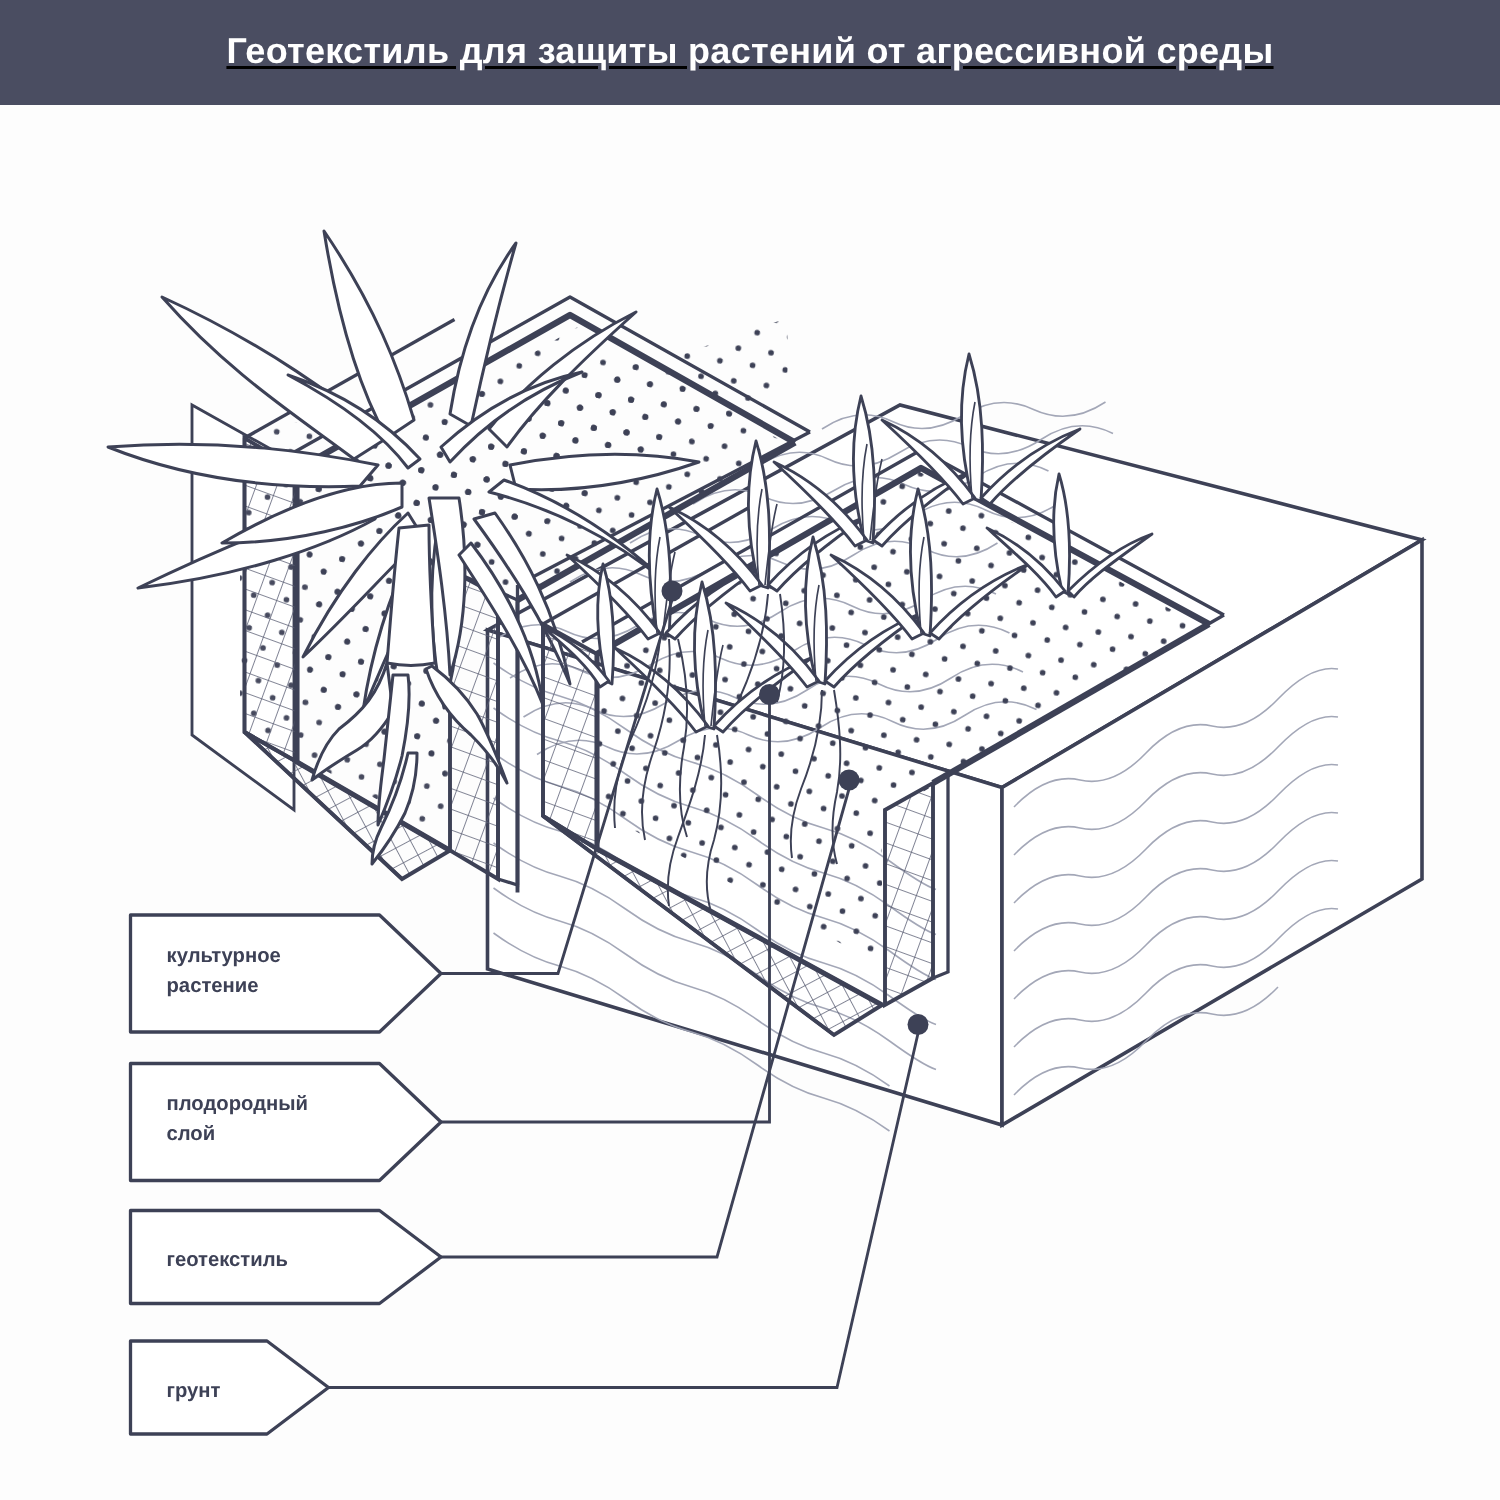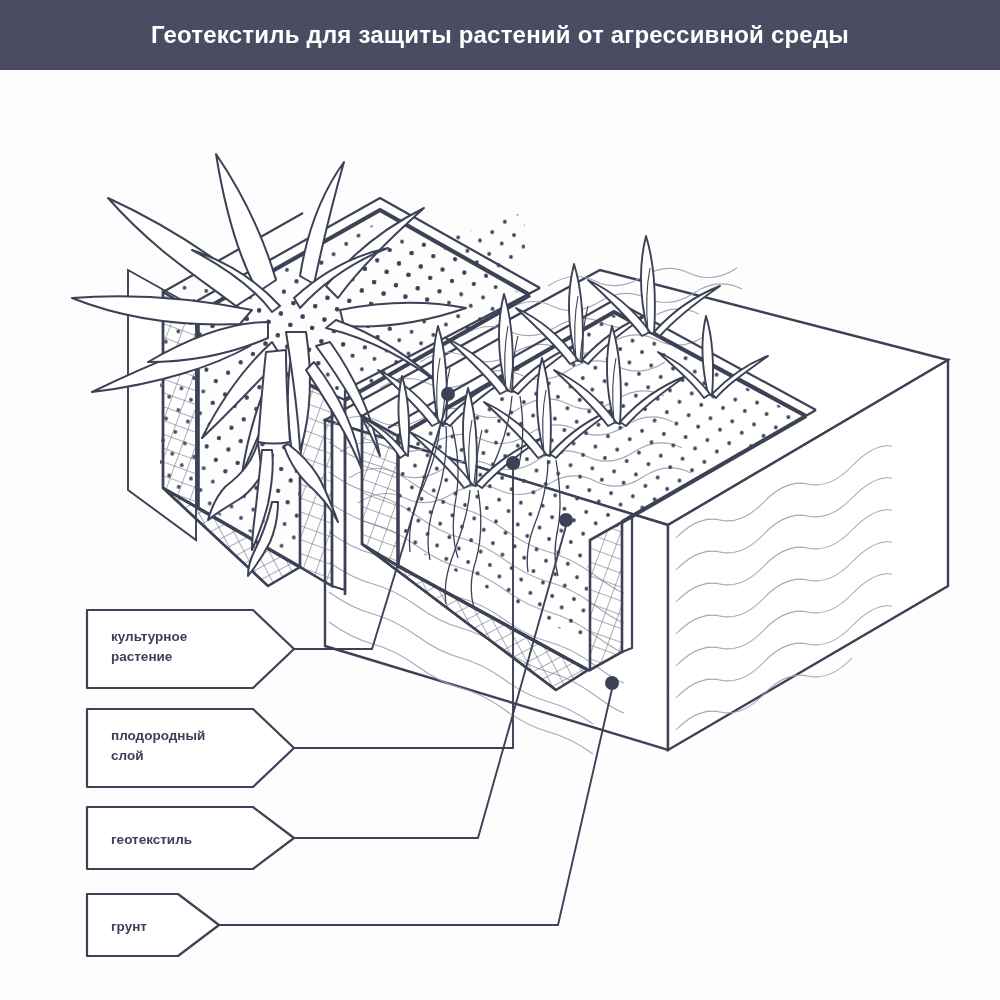--- a/index.html
+++ b/index.html
@@ -1,21 +1,21 @@
 <!DOCTYPE html>
 <html><head>
 <meta charset="utf-8">
 <style>
   html,body{margin:0;padding:0;background:#ffffff;}
   body{width:1000px;height:1000px;overflow:hidden;
        font-family:"Liberation Sans","DejaVu Sans",sans-serif;}
   #page{position:relative;width:1000px;height:1000px;background:#fdfdfd;}
 
   #titlebar{position:absolute;left:0;top:0;width:1000px;height:70px;
-            background:#4a4d61;display:flex;align-items:center;justify-content:center;}
+            background:#4a4d61;display:flex;align-items:center;justify-content:center;text-decoration:underline;}
   #titlebar .t{color:#ffffff;font-size:24px;font-weight:bold;letter-spacing:.2px;
                white-space:nowrap;}
 
   #stage{position:absolute;left:0;top:70px;width:1000px;height:930px;}
   svg#art{position:absolute;left:0;top:0;width:1000px;height:930px;display:block;}
 
   .lbl-text{font-size:13.5px;font-weight:bold;fill:#3d4156;
             font-family:"Liberation Sans","DejaVu Sans",sans-serif;}
 </style>
 </head>

